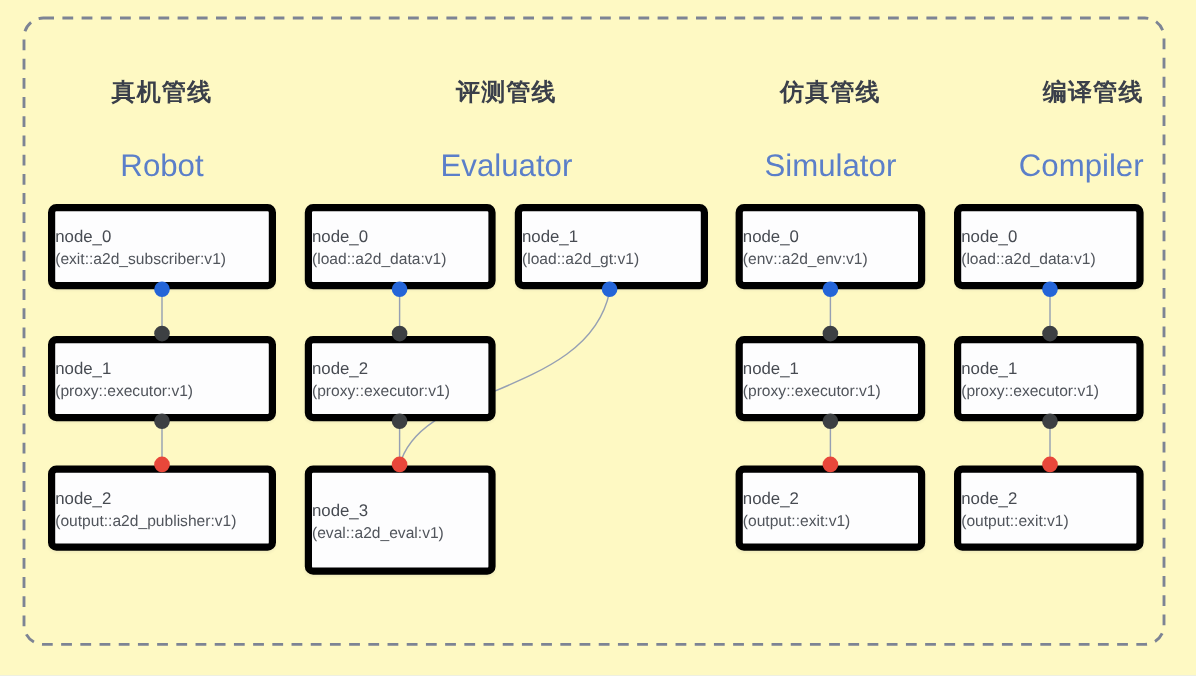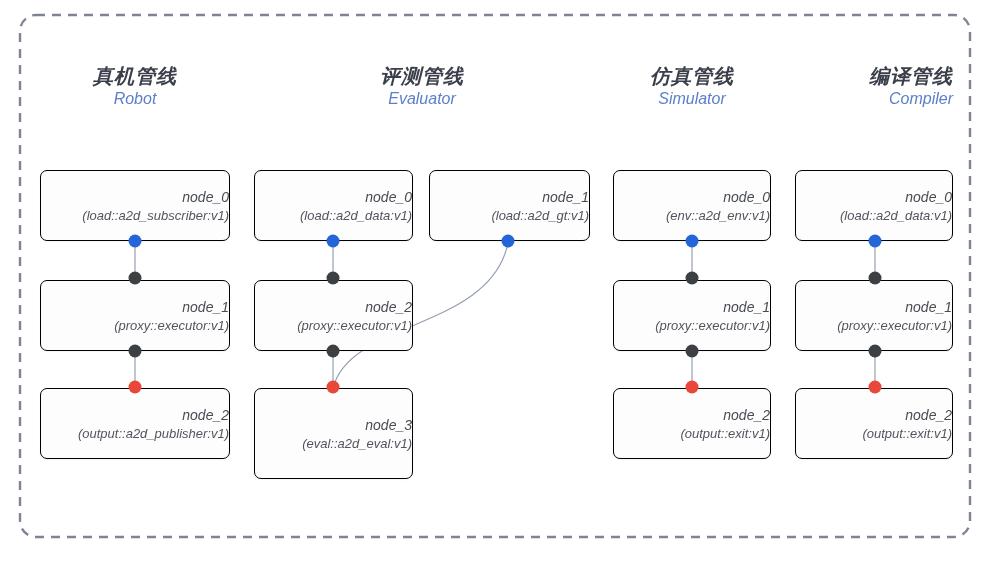--- a/index.html
+++ b/index.html
@@ -1,38 +1,37 @@
 <!DOCTYPE html>
 <html><head>
 <meta charset="utf-8">
 <style>
   html,body{margin:0;padding:0;background:#e3e9f6;}
   .canvas{
     position:relative;width:997px;height:563px;overflow:hidden;
-    background:#ffffff;
+    background:#fef9c3;
     font-family:"Liberation Sans","DejaVu Sans",sans-serif;
-    font-style:italic;
   }
   svg.layer{position:absolute;left:0;top:0;width:997px;height:563px;}
   #edges-layer{z-index:1;}
   #ports-layer{z-index:3;pointer-events:none;}
 
   .pipeline-header{position:absolute;z-index:2;text-align:center;}
   .pipeline-title-cn{
     font-size:20px;font-weight:bold;color:#3a3f4a;letter-spacing:1px;
   }
   .pipeline-title-en{
-    font-size:16px;color:#5b7fc9;
+    margin-top:33px;font-size:26px;color:#5b7fc9;
   }
 
   .node-box{
     position:absolute;z-index:2;box-sizing:border-box;
-    background:#fdfdfe;border:1px solid #000000;border-radius:7px;
+    background:#fdfdfe;border:6px solid #000000;border-radius:7px;
     box-shadow:0 1px 2px rgba(60,70,100,0.06);
-    display:flex;flex-direction:column;align-items:flex-end;justify-content:center;
+    display:flex;flex-direction:column;align-items:flex-start;justify-content:center;
     gap:3px;
   }
   .node-name{font-size:14px;color:#474b52;}
   .node-impl{font-size:13px;color:#51555c;}
 
   .port-blue{fill:#2465d8;}
   .port-dark{fill:#3d4043;}
   .port-red{fill:#e8473a;}
   .edge{stroke:#96a0b3;stroke-width:1.2;fill:none;}
   .frame{stroke:#7d8494;stroke-width:2.4;fill:none;}
@@ -71,21 +70,21 @@
     <div class="pipeline-title-cn">仿真管线</div>
     <div class="pipeline-title-en">Simulator</div>
   </div>
   <div class="pipeline-header" style="left:795px;top:63px;width:158px;text-align:right;">
     <div class="pipeline-title-cn">编译管线</div>
     <div class="pipeline-title-en">Compiler</div>
   </div>
 
   <div class="node-box" style="left:40px;top:170px;width:190px;height:71px;">
     <div class="node-name">node_0</div>
-    <div class="node-impl">(load::a2d_subscriber:v1)</div>
+    <div class="node-impl">(exit::a2d_subscriber:v1)</div>
   </div>
   <div class="node-box" style="left:40px;top:280px;width:190px;height:71px;">
     <div class="node-name">node_1</div>
     <div class="node-impl">(proxy::executor:v1)</div>
   </div>
   <div class="node-box" style="left:40px;top:388px;width:190px;height:71px;">
     <div class="node-name">node_2</div>
     <div class="node-impl">(output::a2d_publisher:v1)</div>
   </div>
 

